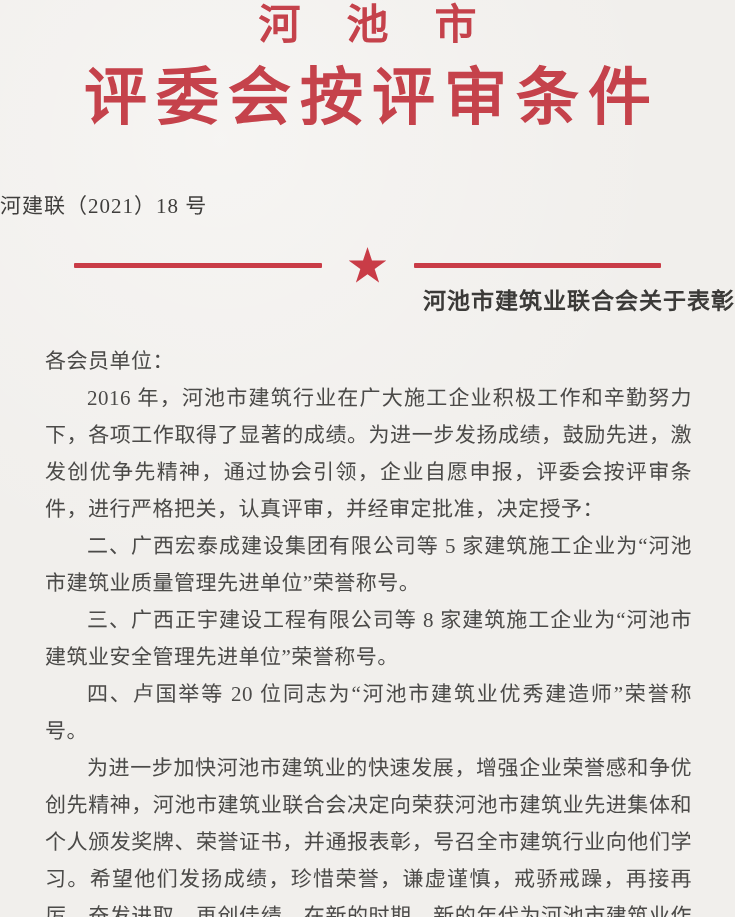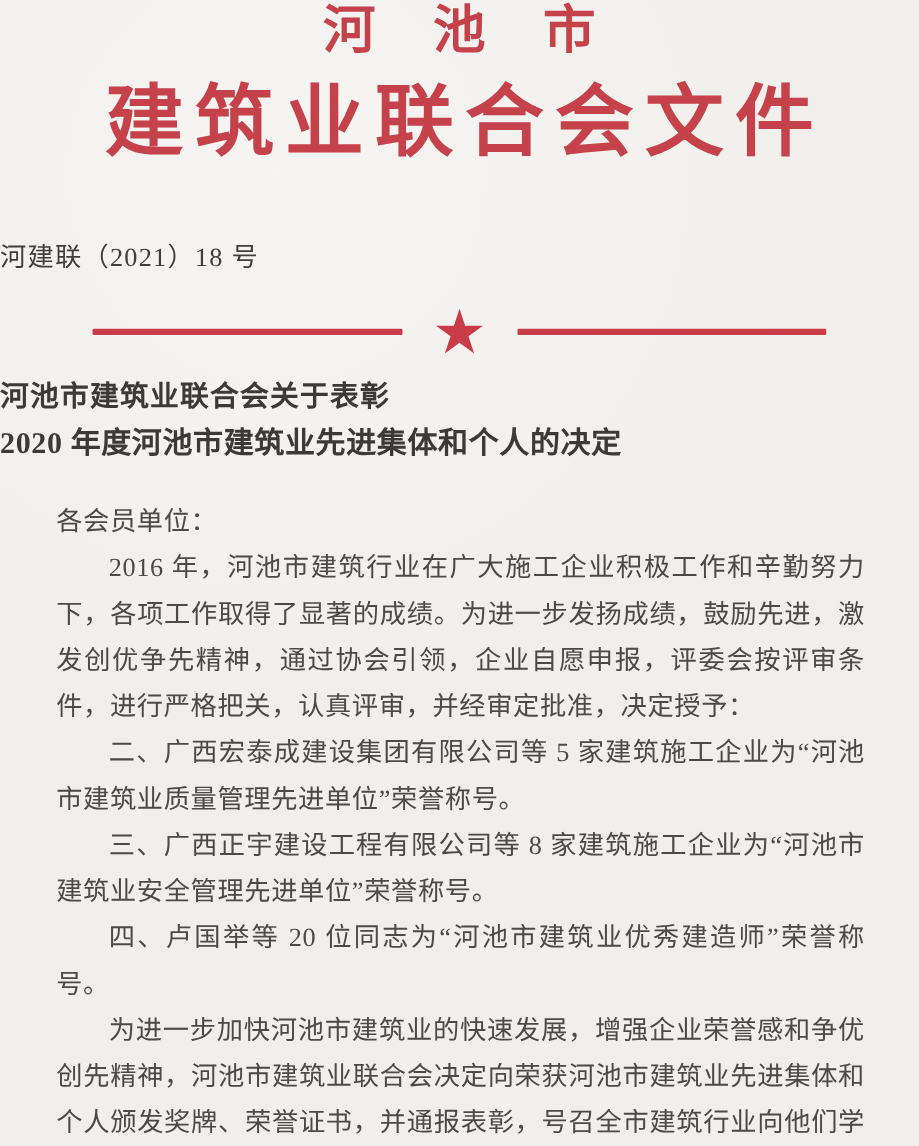--- a/index.html
+++ b/index.html
@@ -72,22 +72,21 @@
   .divider .star {
     color: #c93c47;
     font-size: 40px;
     line-height: 40px;
     margin: 0 26px;
     transform: translateY(2px);
   }
 
   
   .doc-title {
-    margin-top: 16px;
-    text-align: left;
+    text-align: right;
     color: #3b3a38;
     font-weight: 700;
   }
 
   .doc-title .t1 {
     font-size: 23px;
     line-height: 34px;
     letter-spacing: 1px;
   }
 
@@ -110,33 +109,32 @@
   .doc-body p { text-indent: 2em; }
   .doc-body p.salutation { text-indent: 0; margin-top: 24px; }
 </style>
 </head>
 <body>
 
 <div class="page">
 
   <div class="header-city">河池市</div>
 
-  <div class="header-org">建筑业联合会文件</div>
+  <div class="header-org">评委会按评审条件</div>
 
   <div class="doc-number">河建联（2021）18 号</div>
 
   <div class="divider">
     <div class="rule"></div>
     <span class="star">★</span>
     <div class="rule"></div>
   </div>
 
   <div class="doc-title">
     <div class="t1">河池市建筑业联合会关于表彰</div>
-    <div class="t2">2020 年度河池市建筑业先进集体和个人的决定</div>
   </div>
 
   <div class="doc-body">
     <p class="salutation">各会员单位：</p>
     <p>2016 年，河池市建筑行业在广大施工企业积极工作和辛勤努力下，各项工作取得了显著的成绩。为进一步发扬成绩，鼓励先进，激发创优争先精神，通过协会引领，企业自愿申报，评委会按评审条件，进行严格把关，认真评审，并经审定批准，决定授予：</p>
     <p>二、广西宏泰成建设集团有限公司等 5 家建筑施工企业为“河池市建筑业质量管理先进单位”荣誉称号。</p>
     <p>三、广西正宇建设工程有限公司等 8 家建筑施工企业为“河池市建筑业安全管理先进单位”荣誉称号。</p>
     <p>四、卢国举等 20 位同志为“河池市建筑业优秀建造师”荣誉称号。</p>
     <p>为进一步加快河池市建筑业的快速发展，增强企业荣誉感和争优创先精神，河池市建筑业联合会决定向荣获河池市建筑业先进集体和个人颁发奖牌、荣誉证书，并通报表彰，号召全市建筑行业向他们学习。希望他们发扬成绩，珍惜荣誉，谦虚谨慎，戒骄戒躁，再接再厉，奋发进取，再创佳绩。在新的时期、新的年代为河池市建筑业作出更大贡献。</p>
   </div>

